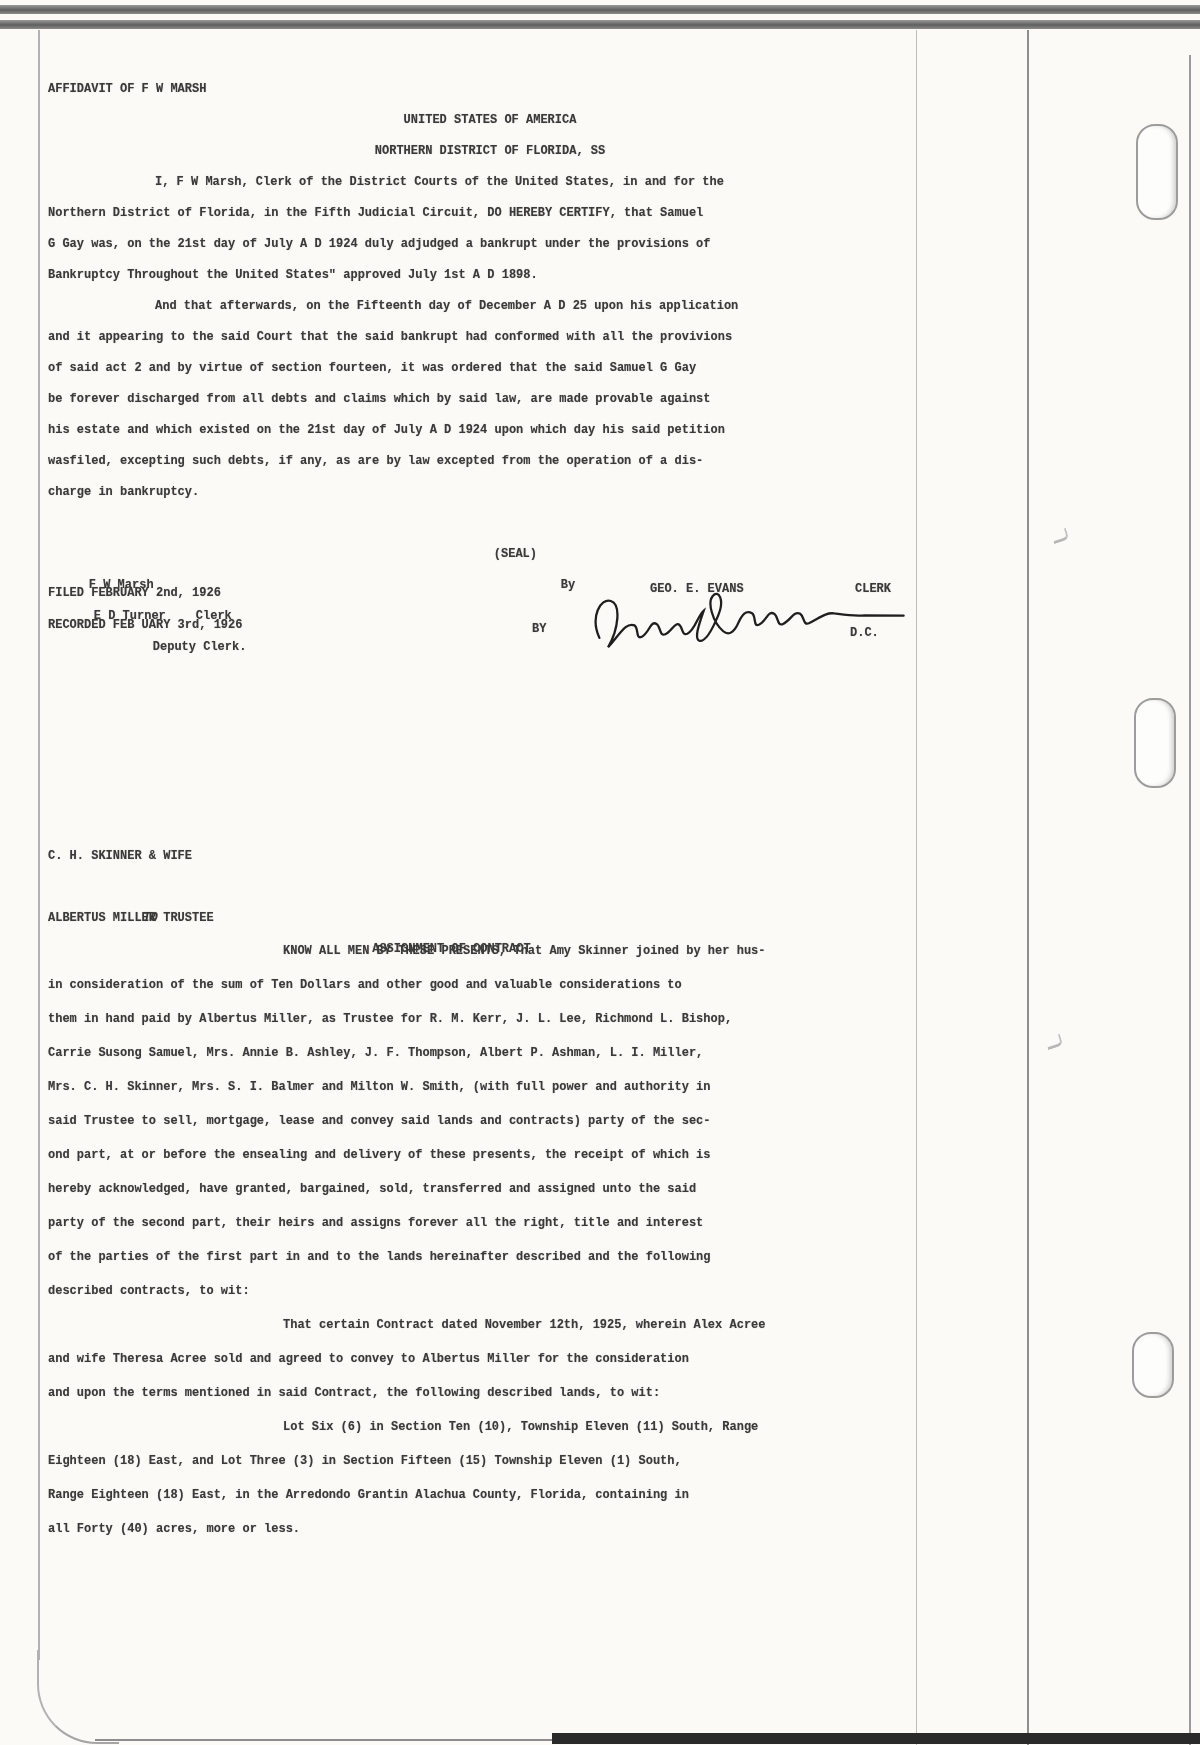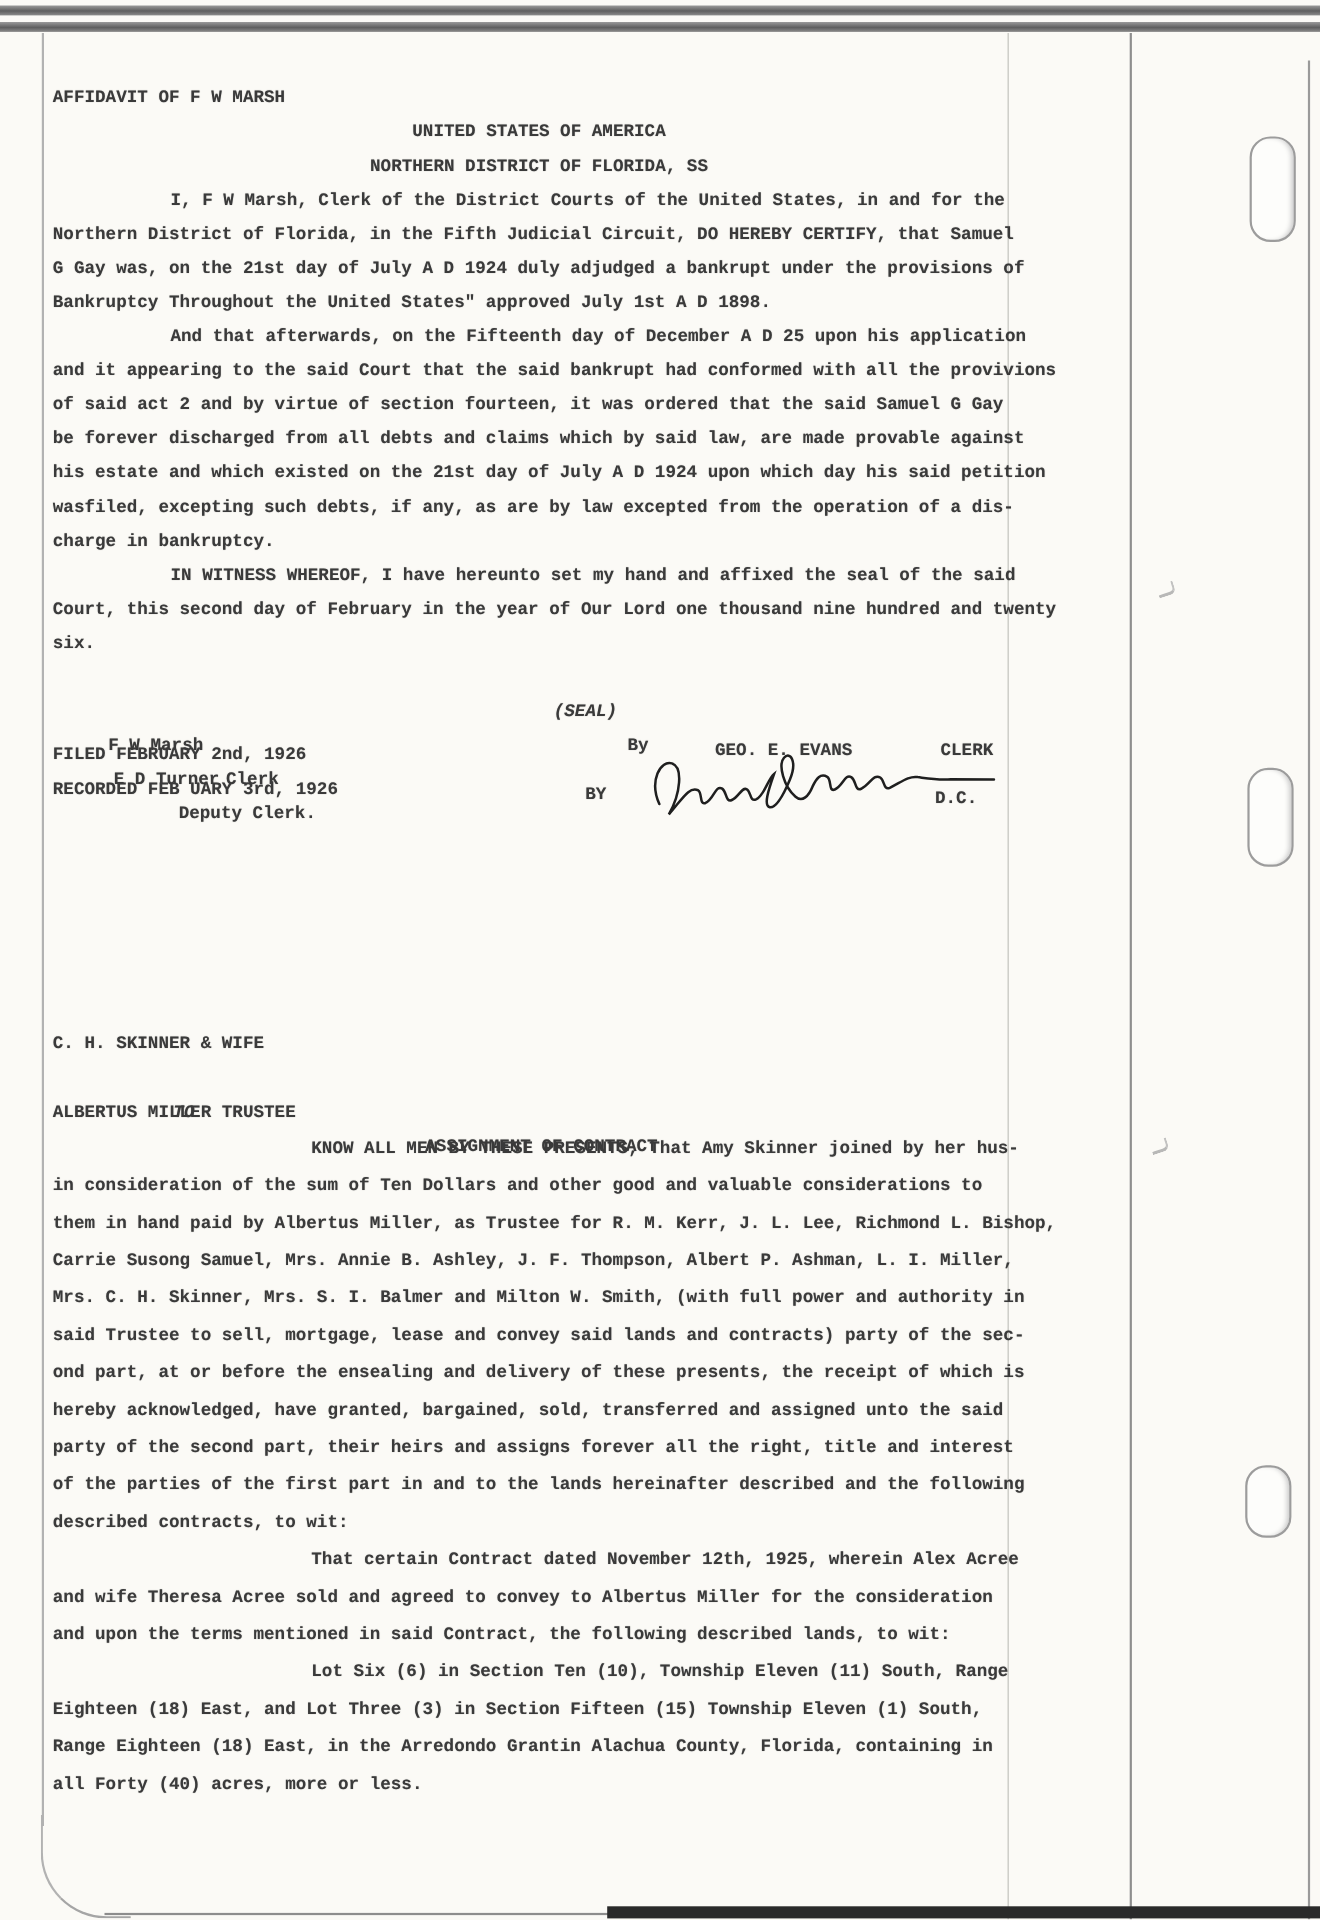--- a/index.html
+++ b/index.html
@@ -27,30 +27,30 @@
   .slot1{left:1136px;top:124px;height:92px;}
   .slot2{left:1134px;top:698px;height:86px;}
   .slot3{left:1132px;top:1332px;height:62px;}
   .smudge{position:absolute;border-bottom:3px solid #a8a8a8;border-right:2px solid #b5b5b5;
     width:14px;height:9px;transform:rotate(-18deg);border-radius:0 0 6px 0;opacity:.8;}
   .smudge1{left:1052px;top:530px;}
   .smudge2{left:1046px;top:1036px;}
 
   
   .content{position:absolute;left:48px;top:74px;width:900px;}
-  .line{height:31px;line-height:31px;font-size:16px;font-weight:bold;white-space:pre;
+  .line{height:31px;line-height:31px;font-size:12px;font-weight:bold;white-space:pre;
     text-shadow:0 0 1px rgba(70,70,70,.45);}
   .center{width:884px;text-align:center;}
   .para{margin:0;}
   .para1-indent > .line:first-child{padding-left:107px;}
   .doc2 .para > .line:first-child{padding-left:235px;}
   .doc2 .para .line{height:34px;line-height:34px;}
   .row{display:block;}
   .row span{display:inline-block;}
-  .seal-row1 .s1{margin-left:417px;font-style:italic;}
+  .seal-row1 .s1{margin-left:417px;}
   .seal-row1 .s2{margin-left:12px;}
   .seal-row1 .s3{margin-left:119px;}
   .seal-row2 .s1{margin-left:484px;}
   .seal-row2 .s2{margin-left:17px;}
   .seal-row2 .s3{margin-left:76px;}
   .sig-area{position:relative;height:98px;margin-top:8px;}
   .sig-area .abs{position:absolute;}
   .filed{left:0;top:0;}
   .recorded{left:0;top:32px;}
   .geo-name{left:602px;top:-4px;}
@@ -93,25 +93,20 @@
       <div class="line">Bankruptcy Throughout the United States" approved July 1st A D 1898.</div>
     </div>
   <div class="para para1-indent">
       <div class="line">And that afterwards, on the Fifteenth day of December A D 25 upon his application</div>
       <div class="line">and it appearing to the said Court that the said bankrupt had conformed with all the provivions</div>
       <div class="line">of said act 2 and by virtue of section fourteen, it was ordered that the said Samuel G Gay</div>
       <div class="line">be forever discharged from all debts and claims which by said law, are made provable against</div>
       <div class="line">his estate and which existed on the 21st day of July A D 1924 upon which day his said petition</div>
       <div class="line">wasfiled, excepting such debts, if any, as are by law excepted from the operation of a dis-</div>
       <div class="line">charge in bankruptcy.</div>
-    </div>
-  <div class="para para1-indent">
-      <div class="line">IN WITNESS WHEREOF, I have hereunto set my hand and affixed the seal of the said</div>
-      <div class="line">Court, this second day of February in the year of Our Lord one thousand nine hundred and twenty</div>
-      <div class="line">six.</div>
     </div>
 
   <div class="line row seal-row1">
     <span class="s1">(SEAL)</span>
     <span class="s2">F W Marsh</span>
     <span class="s3">Clerk</span>
   </div>
   <div class="line row seal-row2">
     <span class="s1">By</span>
     <span class="s2">E D Turner</span>

